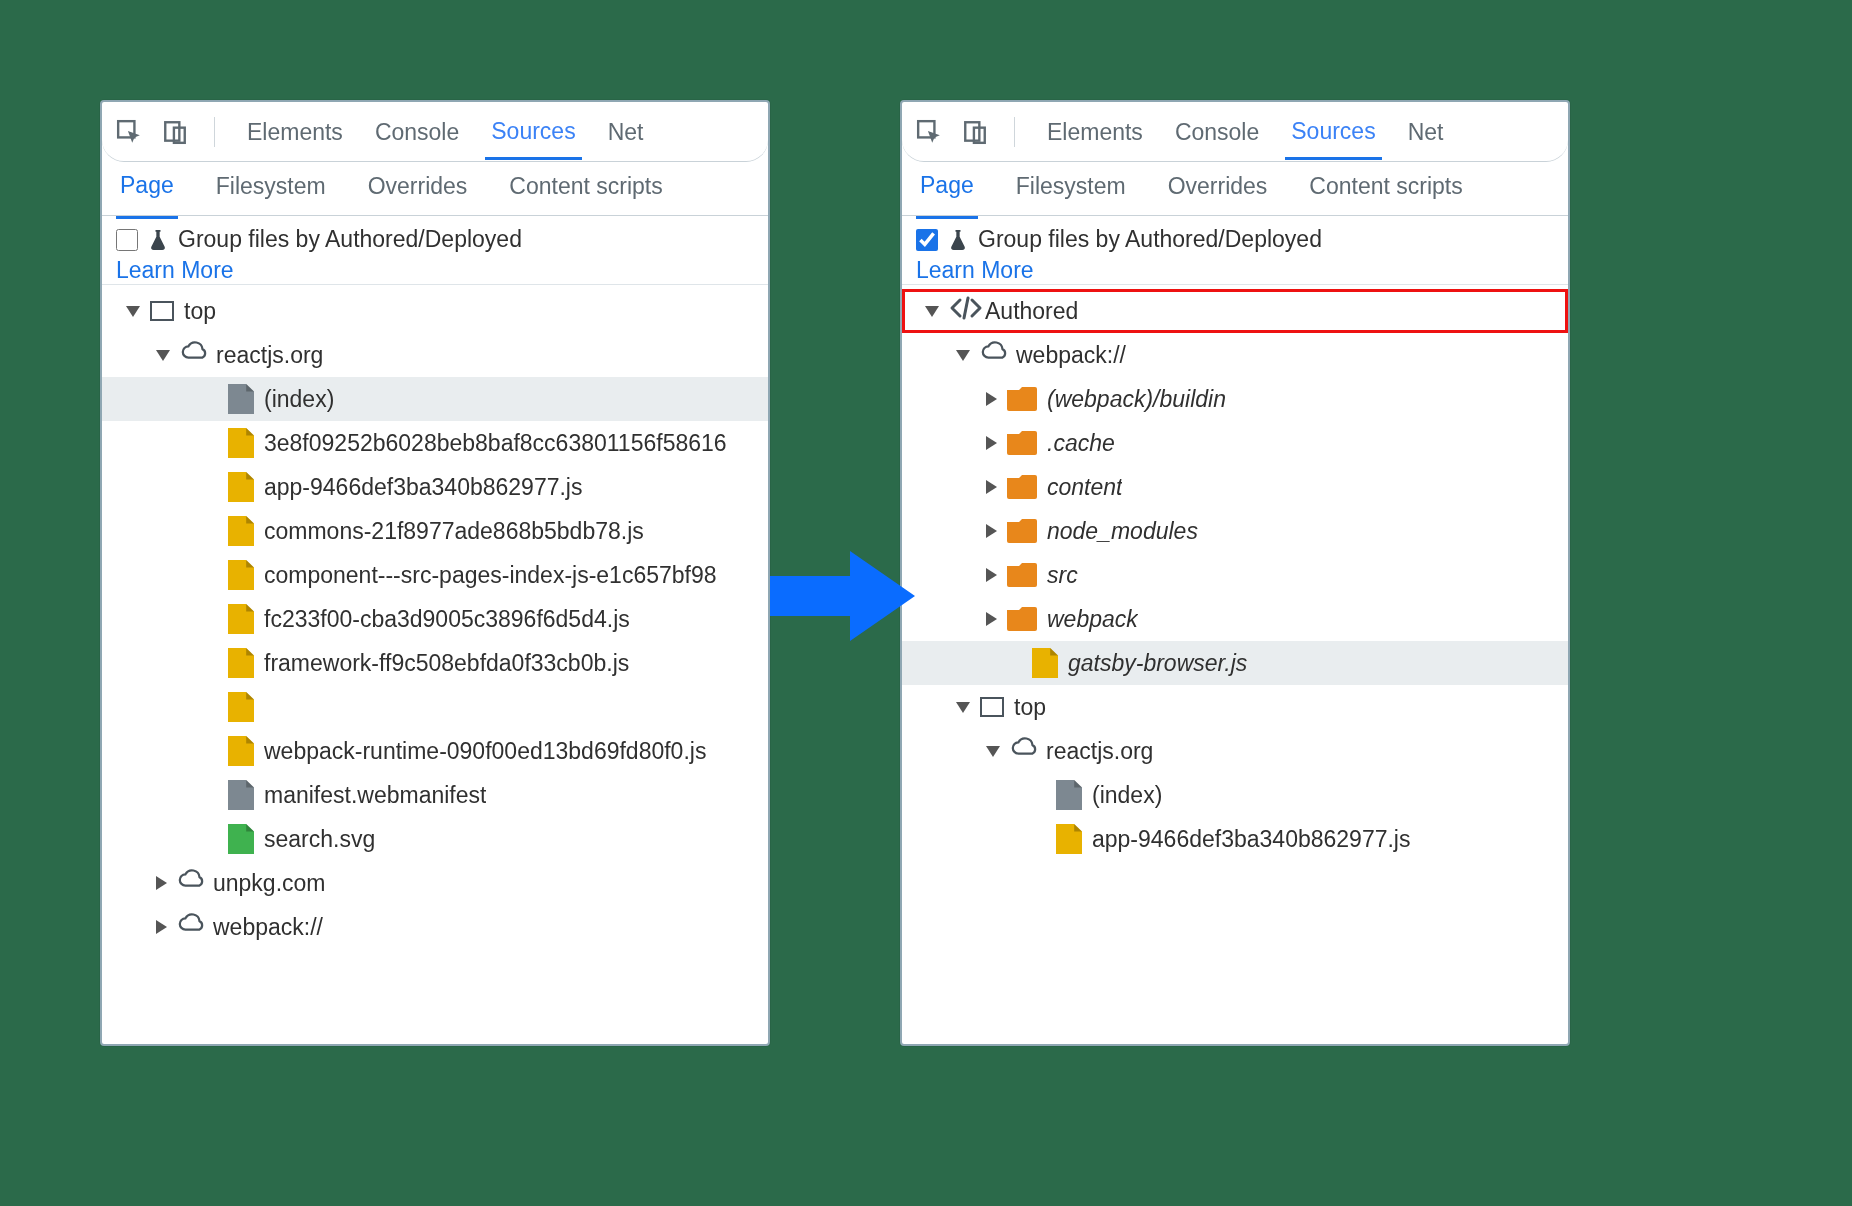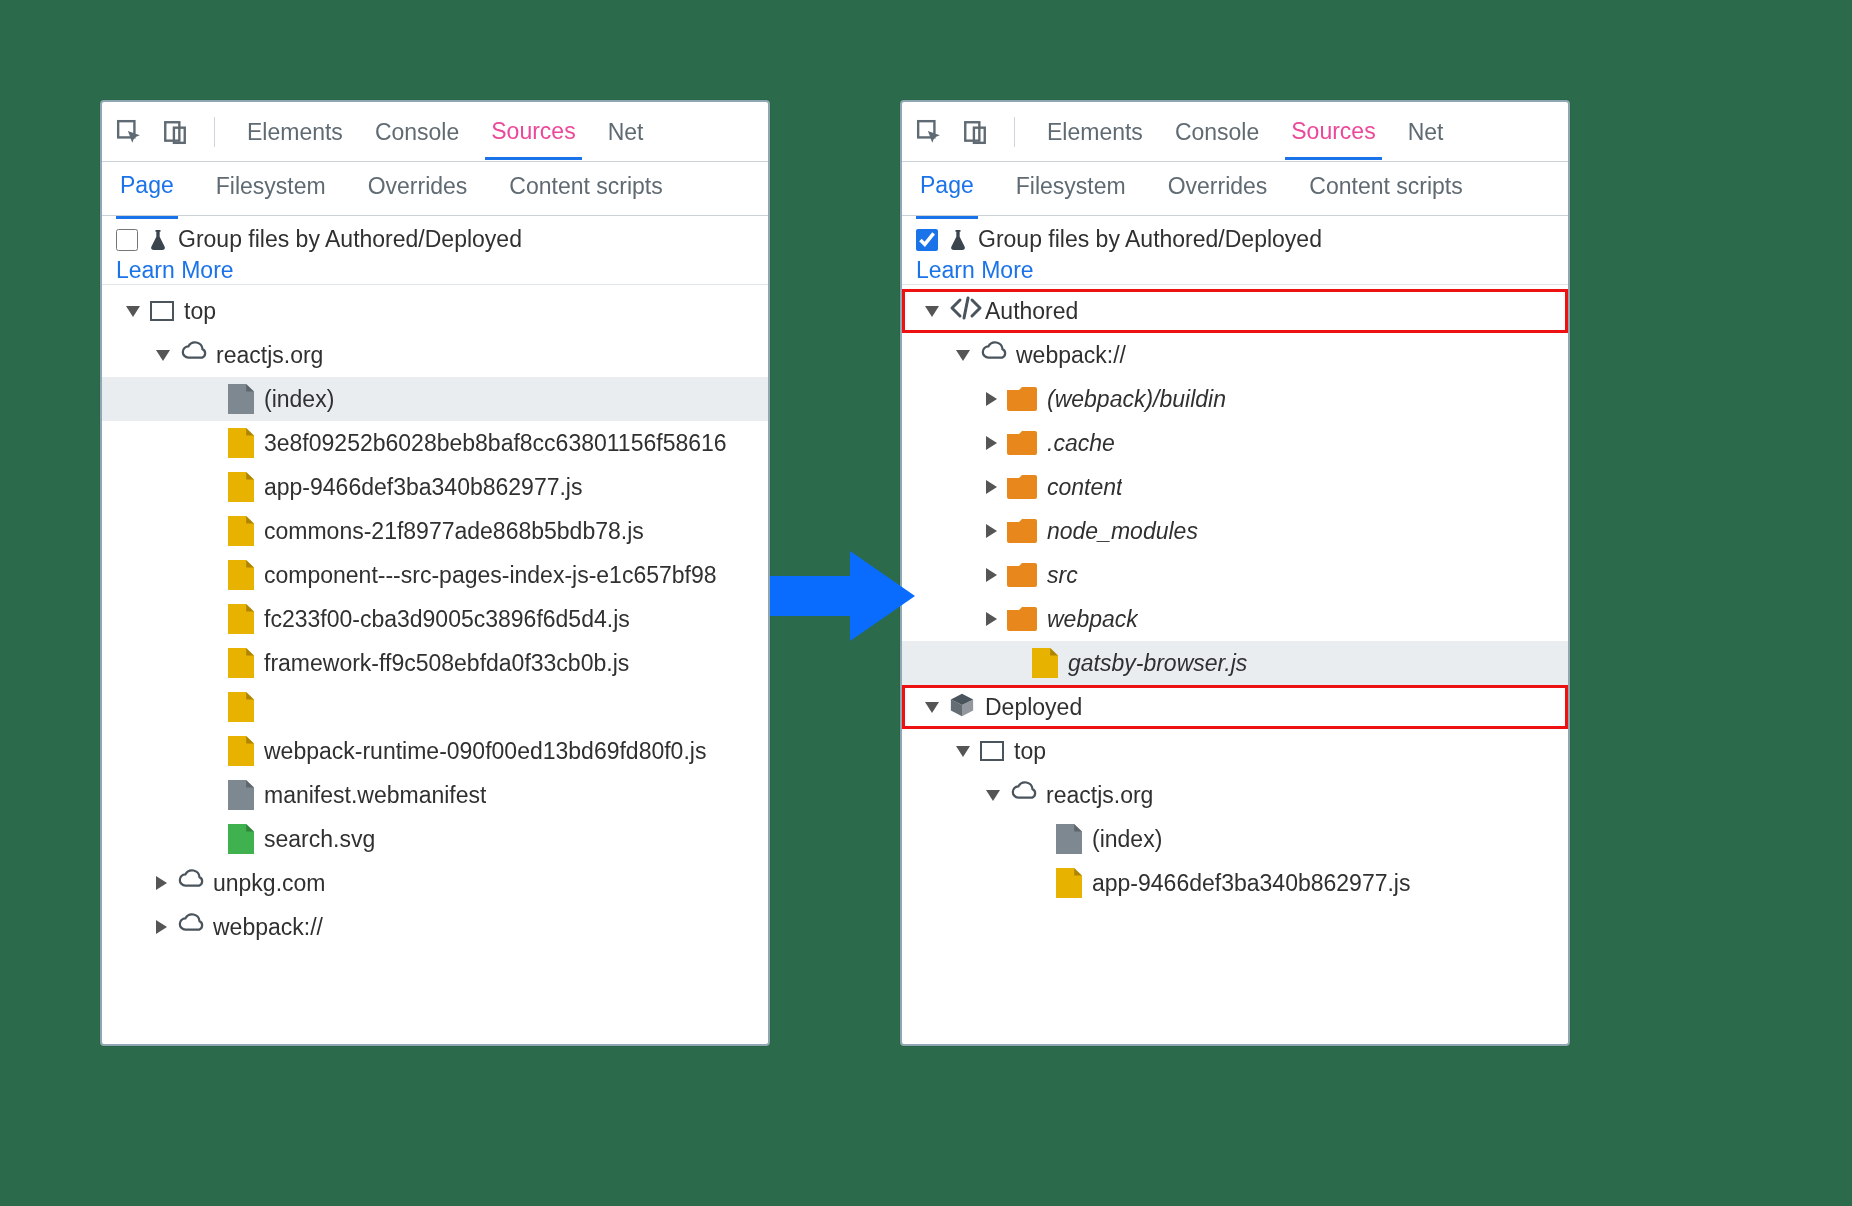--- a/index.html
+++ b/index.html
@@ -24,25 +24,26 @@
 
   
   .tabstrip {
     display: flex;
     align-items: center;
     height: 60px;
     border-bottom: 1px solid #c9d2d8;
     padding: 0 14px;
     gap: 20px;
     color: #5f6a72;
+    border-radius: 22px;
   }
   .tabstrip .icon { width: 26px; height: 26px; flex: 0 0 auto; }
   .tabstrip .sep { width: 1px; height: 30px; background: #cfd6db; margin: 0 6px; }
   .tabstrip .tab { padding: 14px 6px 12px 6px; cursor: pointer; white-space: nowrap; }
-  .tabstrip .tab.active { color: #ec4899; border-bottom: 3px solid #1a73e8; margin-bottom: -1px; }
+  .tabstrip .tab.active { color: #3b82f6; border-bottom: 3px solid #1a73e8; margin-bottom: -1px; }
   .tabstrip .tab.cut { overflow: hidden; }
 
   
   .subtabs {
     display: flex;
     align-items: center;
     height: 54px;
     border-bottom: 1px solid #c9d2d8;
     padding: 0 14px;
     gap: 34px;
@@ -391,32 +392,20 @@
         <span class="disclosure right"></span>
         <span class="ico folder" style="--fc: #e8871b;"></span>
         <span class="label italic">webpack</span>
       </div>
       <div class="item selected">
         <span class="pad" style="width: 96px;"></span>
         <span class="disclosure none"></span>
         <span class="ico file" style="--fc: #e8b200;"></span>
         <span class="label italic">gatsby-browser.js</span>
       </div>
-      <div class="item hlbox">
-        <span class="pad" style="width: 10px;"></span>
-        <span class="disclosure down"></span>
-        <span class="ico cube">
-          <svg viewBox="0 0 28 28" width="26" height="26" fill="#4a545c">
-            <path d="M14 2l12 6-12 6L2 8z"></path>
-            <path d="M2 8v12l12 6V14z" opacity="0.85"></path>
-            <path d="M26 8v12l-12 6V14z" opacity="0.6"></path>
-          </svg>
-        </span>
-        <span class="label">Deployed</span>
-      </div>
       <div class="item">
         <span class="pad" style="width: 44px;"></span>
         <span class="disclosure down"></span>
         <span class="ico frame"></span>
         <span class="label">top</span>
       </div>
       <div class="item">
         <span class="pad" style="width: 74px;"></span>
         <span class="disclosure down"></span>
         <span class="ico cloud">

